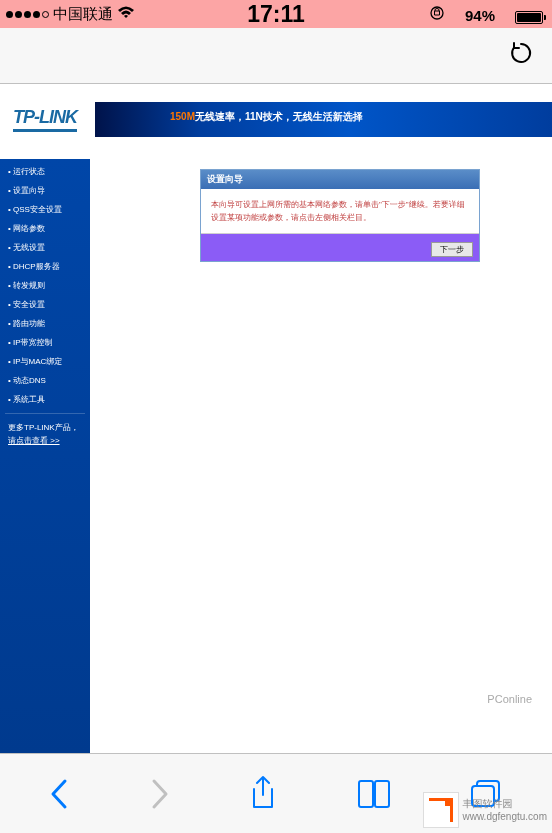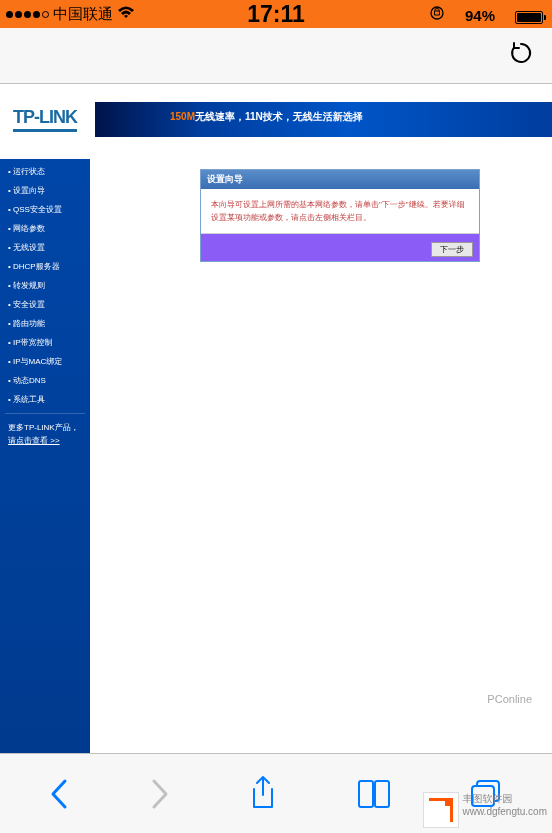--- a/index.html
+++ b/index.html
@@ -1,19 +1,19 @@
 <!DOCTYPE html>
 <html><head>
 <meta charset="utf-8">
 <style>
 * { margin: 0; padding: 0; box-sizing: border-box; }
 body { width: 552px; height: 833px; font-family: Arial, "Microsoft YaHei", sans-serif; background: #fff; position: relative; overflow: hidden; }
 
 
-.status-bar { height: 28px; background: #f97316; display: flex; align-items: center; justify-content: space-between; padding: 0 6px; font-size: 15px; font-weight: 500; }
+.status-bar { height: 28px; background: #fca5a5; display: flex; align-items: center; justify-content: space-between; padding: 0 6px; font-size: 15px; font-weight: 500; }
 .status-left { display: flex; align-items: center; gap: 4px; }
 .status-center { position: absolute; left: 50%; transform: translateX(-50%); font-weight: 700; font-size: 23px; }
 .status-right { display: flex; align-items: flex-end; gap: 20px; font-weight: bold; }
 .signal-dots { display: flex; gap: 2px; }
 .dot { width: 7px; height: 7px; border-radius: 50%; background: #000; }
 .dot.empty { background: transparent; border: 1px solid #000; }
 .battery { display: flex; align-items: center; }
 .battery-body { width: 28px; height: 13px; border: 1.5px solid #000; border-radius: 2px; position: relative; }
 .battery-fill { position: absolute; left: 1px; top: 1px; bottom: 1px; width: 94%; background: #000; border-radius: 1px; }
 .battery-tip { width: 2px; height: 5px; background: #000; margin-left: 1px; border-radius: 0 1px 1px 0; }
@@ -23,21 +23,21 @@
 .url { font-size: 22px; color: #000; font-weight: 400; }
 .reload { position: absolute; right: 18px; font-size: 24px; color: #000; }
 
 
 .router-page { height: 669px; background: #fff; position: relative; overflow: hidden; }
 
 
 .banner { height: 75px; background: #fff; position: relative; }
 .banner-grad { position: absolute; left: 0; top: 18px; height: 35px; width: 100%; background: linear-gradient(to right, #fff 0px, #fff 95px, #00134a 95px, #003d9e 200px, #0055c8 350px, #003d9e 552px); display: flex; align-items: center; }
 .logo-box { position: absolute; left: 5px; top: 18px; height: 35px; display: flex; align-items: center; background: #fff; padding: 0 8px; z-index: 2; }
-.logo { font-family: Arial; font-weight: bold; font-size: 18px; color: #1a6aa3; letter-spacing: -1px; border-bottom: 3px solid #1a6aa3; padding-bottom: 1px; text-align: right; }
+.logo { font-family: Arial; font-weight: bold; font-style: italic; font-size: 18px; color: #1a6aa3; letter-spacing: -1px; border-bottom: 3px solid #1a6aa3; padding-bottom: 1px; text-align: right; }
 .banner-text { position: absolute; left: 170px; top: 26px; font-size: 10px; font-weight: bold; white-space: nowrap; }
 .banner-text .t1 { color: #ff7700; }
 .banner-text .t2 { color: #fff; }
 
 
 .sidebar { position: absolute; left: 0; top: 75px; width: 90px; bottom: 0; background: linear-gradient(to bottom, #0046a8, #003a8e); padding-top: 3px; }
 .nav-item { color: #fff; font-size: 8px; padding: 4px 4px 4px 8px; cursor: pointer; white-space: nowrap; }
 .nav-item::before { content: "• "; }
 .nav-sep { height: 1px; background: rgba(255,255,255,0.2); margin: 4px 5px; }
 .nav-more { color: #fff; font-size: 8px; padding: 4px 8px; line-height: 1.6; }
@@ -50,21 +50,21 @@
 .panel-body { background: #fff; padding: 10px 10px 8px 10px; font-size: 8px; color: #c04040; line-height: 1.6; }
 .panel-footer { text-align: right; padding: 4px 6px; border-top: 1px solid #d0d0d0; background: #8b5cf6; }
 .next-btn { font-size: 8px; padding: 1px 8px; background: #e8e8e8; border: 1px solid #999; cursor: pointer; }
 
 
 .bottom-bar { position: absolute; bottom: 0; left: 0; right: 0; height: 80px; background: #f7f7f7; border-top: 1px solid #c0c0c0; display: flex; align-items: center; justify-content: space-around; padding: 0 10px; }
 .tb-icon { color: #007aff; display: flex; align-items: center; justify-content: center; }
 .tb-icon.disabled { color: #c0c0c0; }
 
 
-.watermark { position: absolute; bottom: 5px; right: 5px; display: flex; gap: 4px; z-index: 10; }
+.watermark { position: absolute; bottom: 5px; right: 5px; display: flex; align-items: center; gap: 4px; z-index: 10; }
 .wm-logo { width: 36px; height: 36px; background: #fff; border: 1px solid #ddd; display: flex; align-items: center; justify-content: center; position: relative; }
 .wm-logo-inner { width: 24px; height: 24px; border: 3px solid #ff5500; border-left: none; border-bottom: none; position: relative; }
 .wm-logo-inner::after { content: ""; position: absolute; right: -3px; top: -3px; width: 8px; height: 8px; background: #ff5500; }
 .wm-text { font-size: 10px; color: #888; line-height: 1.3; }
 .pconline { position: absolute; bottom: 48px; right: 20px; font-size: 11px; color: #aaa; }
 </style>
 </head>
 <body>
 
 <div class="status-bar">

